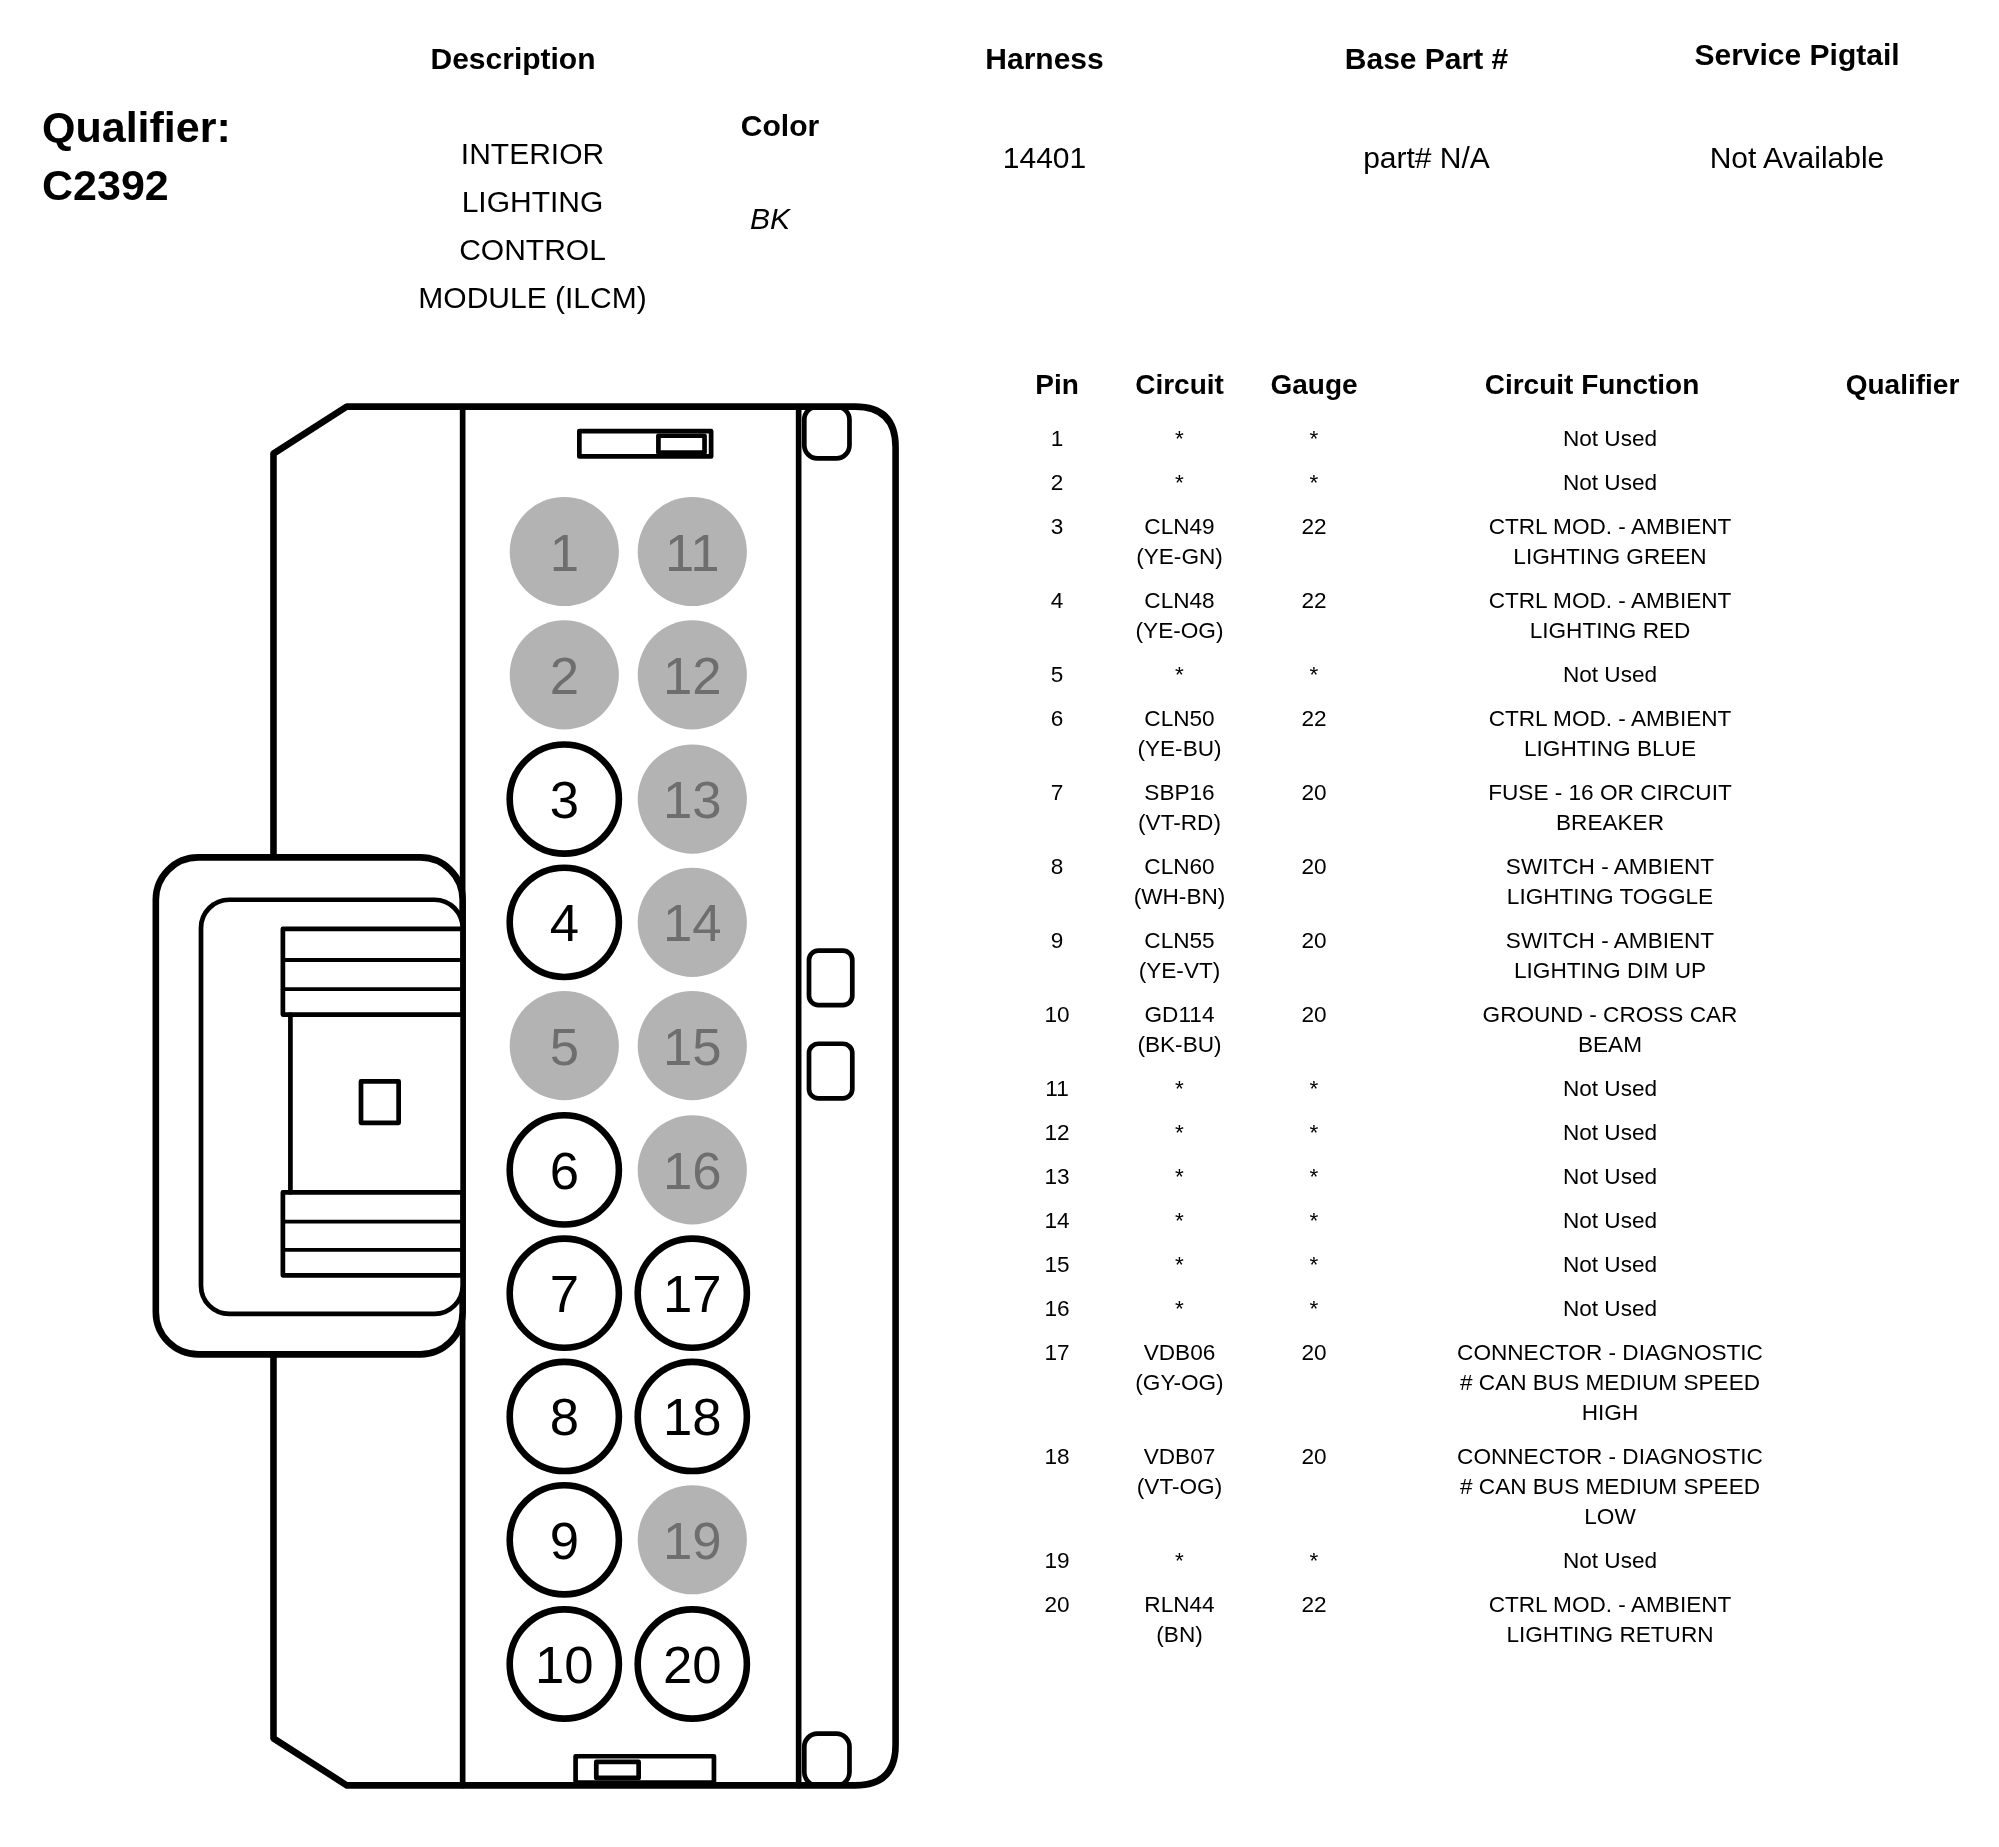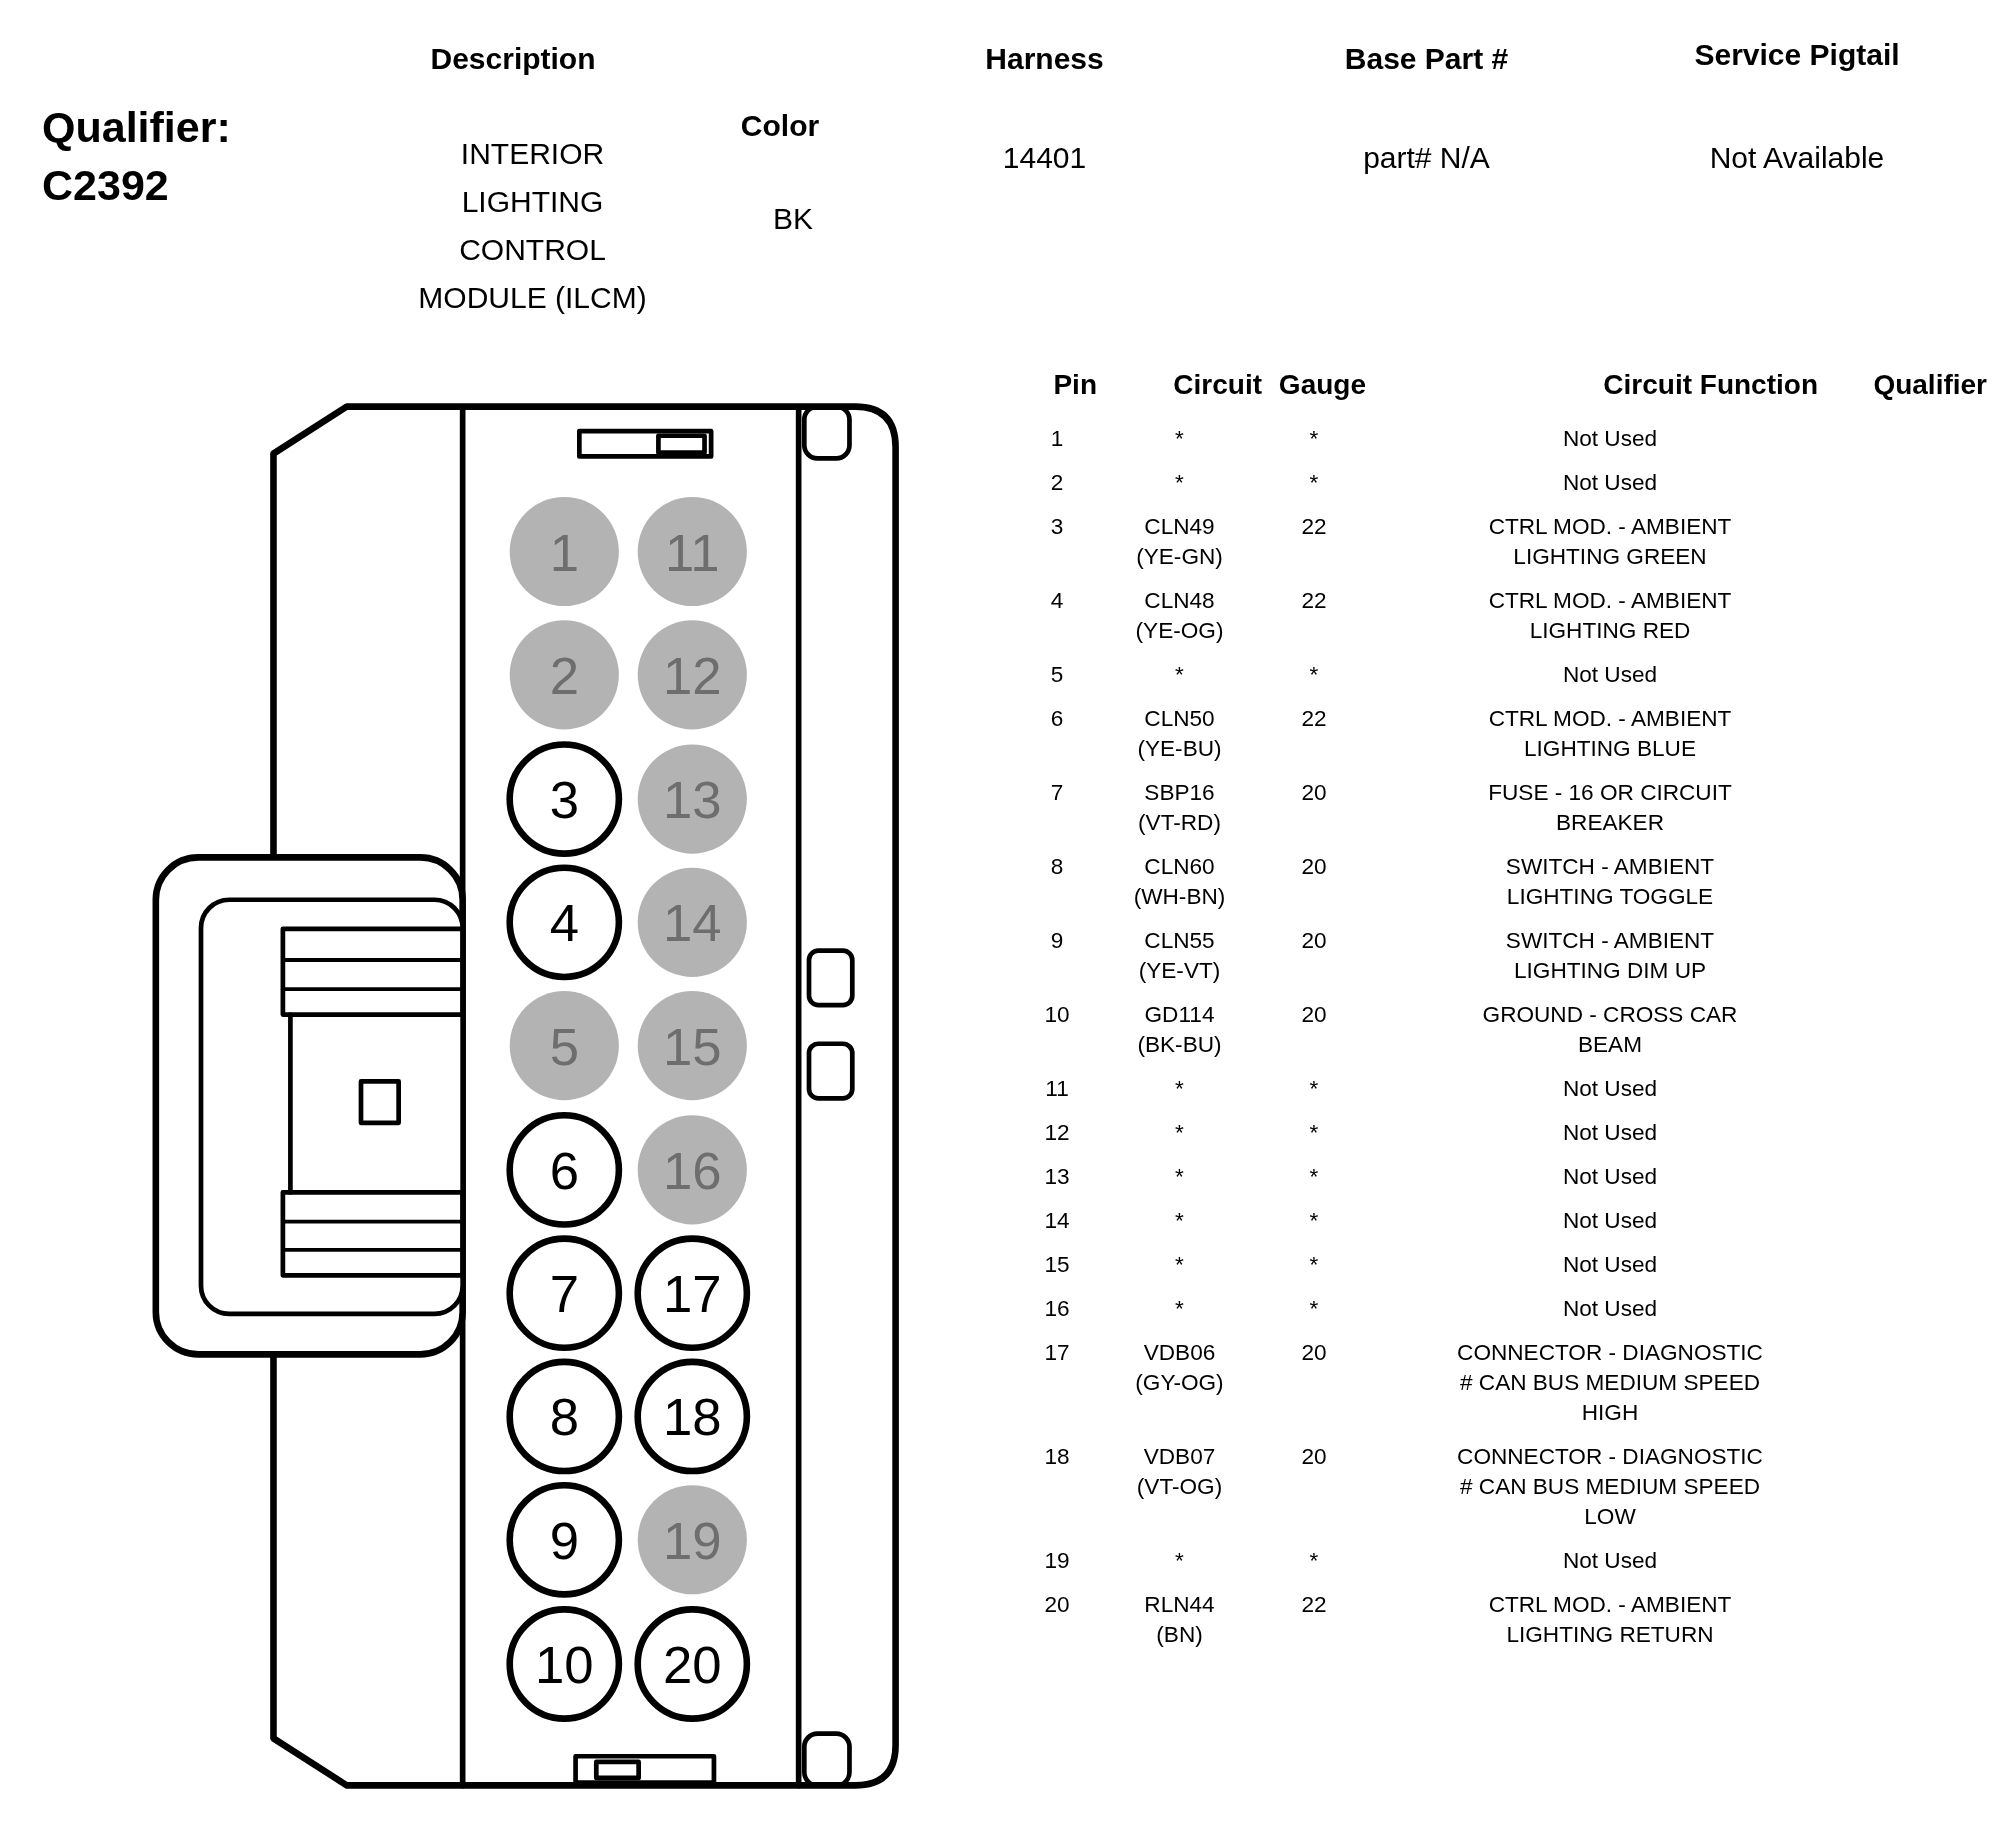--- a/index.html
+++ b/index.html
@@ -9,36 +9,36 @@
   .abs{position:absolute;}
 
   .connector-title{left:42px;top:98px;font-size:43px;font-weight:bold;line-height:1.35;white-space:pre-line;}
 
   .col-head{font-weight:bold;font-size:30px;text-align:center;}
   .col-val{font-size:30px;text-align:center;white-space:pre-line;line-height:1.6;margin-top:33px;}
 
   .desc-head{left:372px;top:42px;width:282px;}
   .desc-val{left:377px;top:97px;width:311px;}
   .color-head{left:686px;top:109px;width:188px;}
-  .color-val{left:699px;top:162px;width:188px;}
+  .color-val{left:676px;top:162px;width:188px;font-style:italic;}
   .harness-head{left:927px;top:42px;width:235px;}
   .harness-val{left:927px;top:101px;width:235px;}
   .basepart-head{left:1304px;top:42px;width:245px;}
   .basepart-val{left:1304px;top:101px;width:245px;}
   .pigtail-head{left:1656px;top:38px;width:282px;}
   .pigtail-val{left:1656px;top:101px;width:282px;}
 
   
   .connector-svg{left:121px;top:392px;width:800px;height:1408px;}
 
   
   .pin-table{left:1017px;top:369px;width:970px;}
   .thead,.trow{display:grid;grid-template-columns:80px 165px 104px 452px 169px;}
   .thead{font-weight:bold;font-size:28px;}
-  .thead .tcell{text-align:right;}
+  .thead .tcell{text-align:center;}
   .trow{font-size:22.6px;line-height:30px;padding-bottom:14px;}
   .tcell{white-space:pre-line;}
   .tcell.pin{text-align:center;}
   .tcell.circuit{text-align:center;}
   .tcell.gauge{text-align:center;}
   .tcell.function{text-align:center;padding-left:36px;}
   .tcell.qualifier{text-align:left;}
   .trows{margin-top:22.6px;}
 </style>
 </head>

